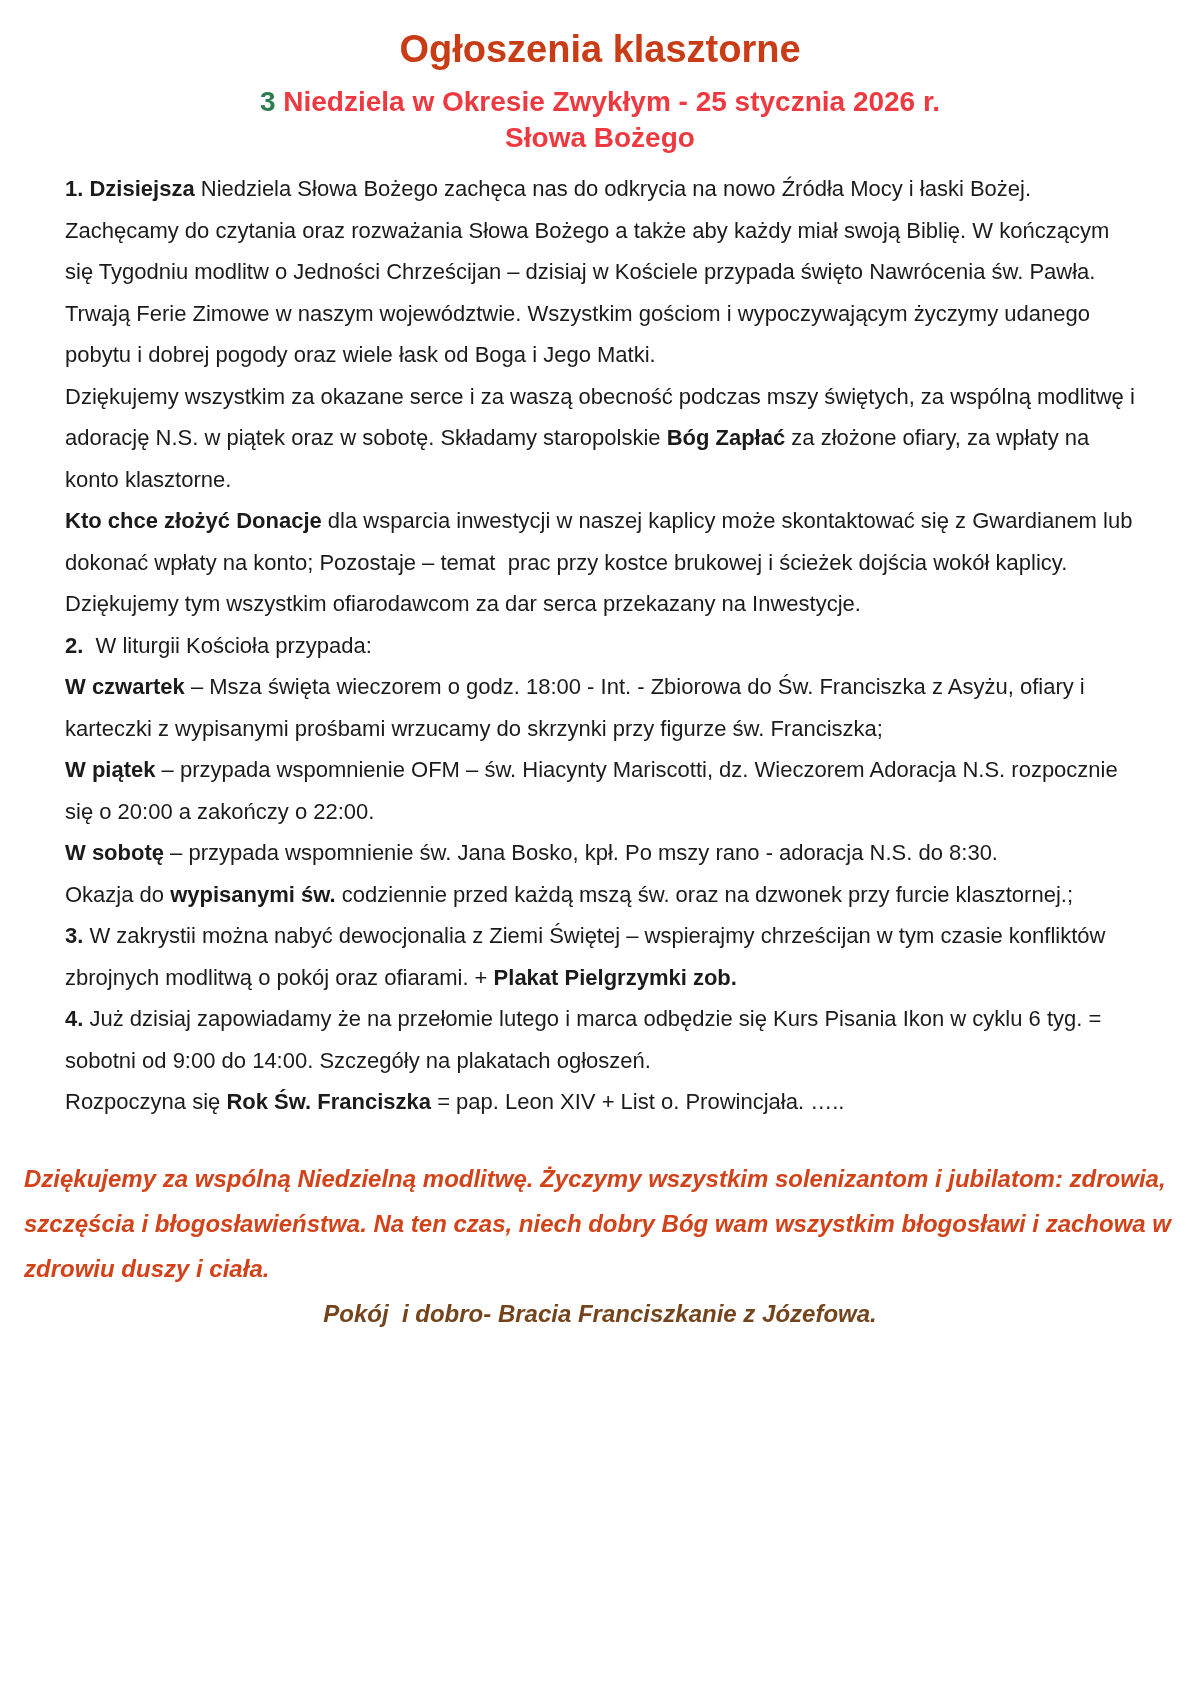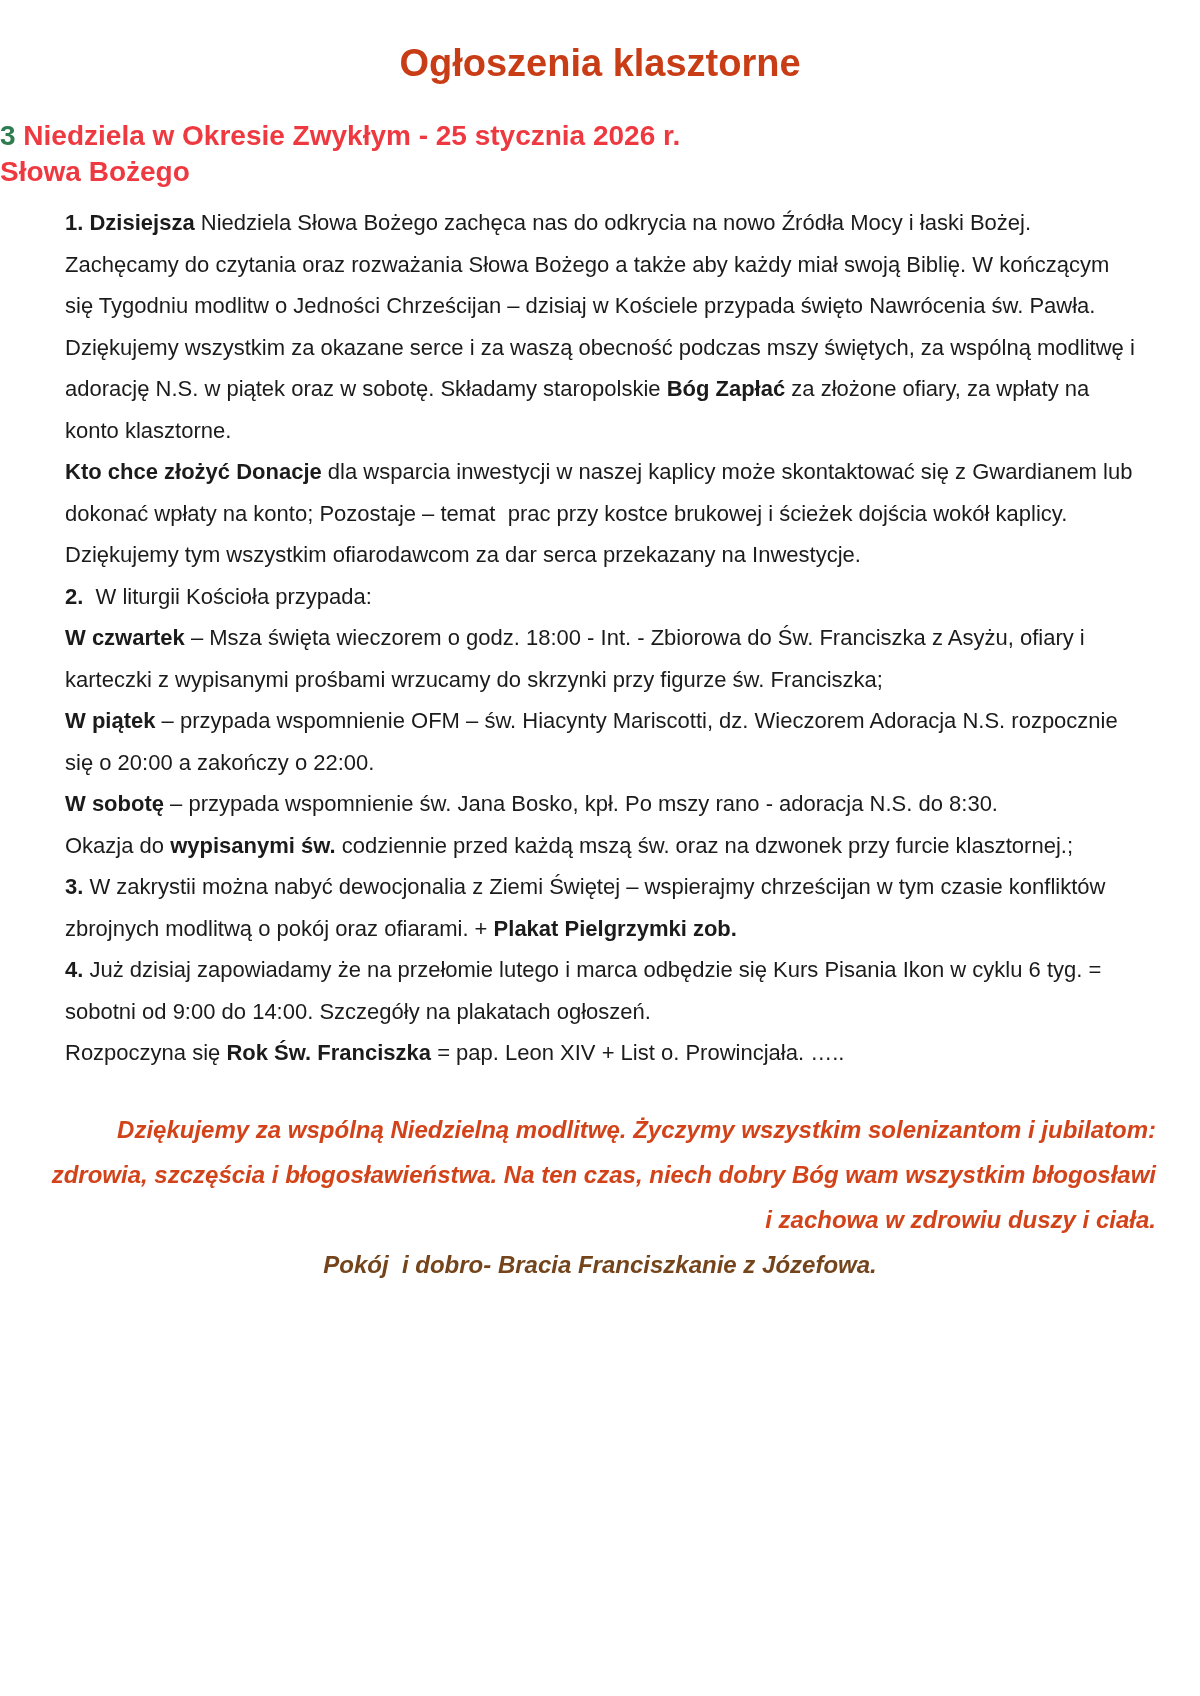--- a/index.html
+++ b/index.html
@@ -5,51 +5,51 @@
   html, body { margin: 0; padding: 0; background: #ffffff; }
   .page {
     position: relative;
     width: 1200px;
     height: 1696px;
     background: var(--page-bg, #ffffff);
     overflow: hidden;
     font-family: "Liberation Sans", sans-serif;
   }
   .doc-title {
-    padding-top: 40px;
+    padding-top: 26px;
     text-align: center;
     font-size: 38px;
     font-weight: bold;
     color: var(--title-color, #c83c16);
     line-height: 46px;
   }
   .doc-subtitle {
-    margin-top: 32px;
-    text-align: left;
+    margin-top: 12px;
+    text-align: center;
     font-size: 28px;
     font-weight: bold;
     line-height: 36px;
     color: var(--subtitle-color, #ee3940);
   }
   .doc-subtitle .num { color: var(--subtitle-number-color, #2e7d50); }
   .doc-body {
     margin-top: 12px;
     padding: 0 60px 0 65px;
     font-size: 22px;
     line-height: 41.5px;
     color: var(--body-color, #1b1b1b);
     text-align: left;
   }
   .para { margin: 0; white-space: pre-wrap; }
   .b { font-weight: bold; }
   .i { font-style: italic; }
   .doc-footer {
     margin-top: 33px;
-    padding: 0 44px;
-    text-align: right;
+    padding: 0 24px;
+    text-align: left;
     font-size: 24px;
     line-height: 45px;
     font-weight: bold;
     font-style: italic;
     color: var(--footer-color, #d2431a);
     white-space: pre-wrap;
   }
   .doc-closing {
     padding: 0 58px;
     text-align: center;
@@ -68,20 +68,21 @@
 
   <div class="doc-title">Ogłoszenia klasztorne</div>
 
   <div class="doc-subtitle">
     <span class="num">3</span><span> Niedziela w Okresie Zwykłym - 25 stycznia 2026 r.</span><br>
     <span>Słowa Bożego</span>
   </div>
 
   <div class="doc-body">
       <p class="para"><span class="b">1. Dzisiejsza</span><span> Niedziela Słowa Bożego zachęca nas do odkrycia na nowo Źródła Mocy i łaski Bożej. Zachęcamy do czytania oraz rozważania Słowa Bożego a także aby każdy miał swoją Biblię. W kończącym się Tygodniu modlitw o Jedności Chrześcijan – dzisiaj w Kościele przypada święto Nawrócenia św. Pawła.</span></p>
+      <p class="para"><span>Trwają Ferie Zimowe w naszym województwie. Wszystkim gościom i wypoczywającym życzymy udanego pobytu i dobrej pogody oraz wiele łask od Boga i Jego Matki.</span></p>
       <p class="para"><span>Dziękujemy wszystkim za okazane serce i za waszą obecność podczas mszy świętych, za wspólną modlitwę i adorację N.S. w piątek oraz w sobotę. Składamy staropolskie </span><span class="b">Bóg Zapłać</span><span> za złożone ofiary, za wpłaty na konto klasztorne.</span></p>
       <p class="para"><span class="b">Kto chce złożyć Donacje</span><span> dla wsparcia inwestycji w naszej kaplicy może skontaktować się z Gwardianem lub dokonać wpłaty na konto; Pozostaje – temat  prac przy kostce brukowej i ścieżek dojścia wokół kaplicy.  Dziękujemy tym wszystkim ofiarodawcom za dar serca przekazany na Inwestycje.</span></p>
       <p class="para"><span class="b">2.</span><span>  W liturgii Kościoła przypada:</span></p>
       <p class="para"><span class="b">W czwartek</span><span> – Msza święta wieczorem o godz. 18:00 - Int. - Zbiorowa do Św. Franciszka z Asyżu, ofiary i karteczki z wypisanymi prośbami wrzucamy do skrzynki przy figurze św. Franciszka;</span></p>
       <p class="para"><span class="b">W piątek</span><span> – przypada wspomnienie OFM – św. Hiacynty Mariscotti, dz. Wieczorem Adoracja N.S. rozpocznie się o 20:00 a zakończy o 22:00.</span></p>
       <p class="para"><span class="b">W sobotę</span><span> – przypada wspomnienie św. Jana Bosko, kpł. Po mszy rano - adoracja N.S. do 8:30.</span></p>
       <p class="para"><span>Okazja do </span><span class="b">wypisanymi św.</span><span> codziennie przed każdą mszą św. oraz na dzwonek przy furcie klasztornej.;</span></p>
       <p class="para"><span class="b">3.</span><span> W zakrystii można nabyć dewocjonalia z Ziemi Świętej – wspierajmy chrześcijan w tym czasie konfliktów zbrojnych modlitwą o pokój oraz ofiarami. + </span><span class="b">Plakat Pielgrzymki zob.</span></p>
       <p class="para"><span class="b">4.</span><span> Już dzisiaj zapowiadamy że na przełomie lutego i marca odbędzie się Kurs Pisania Ikon w cyklu 6 tyg. = sobotni od 9:00 do 14:00. Szczegóły na plakatach ogłoszeń.</span></p>
       <p class="para"><span>Rozpoczyna się </span><span class="b">Rok Św. Franciszka</span><span> = pap. Leon XIV + List o. Prowincjała. …..</span></p>

